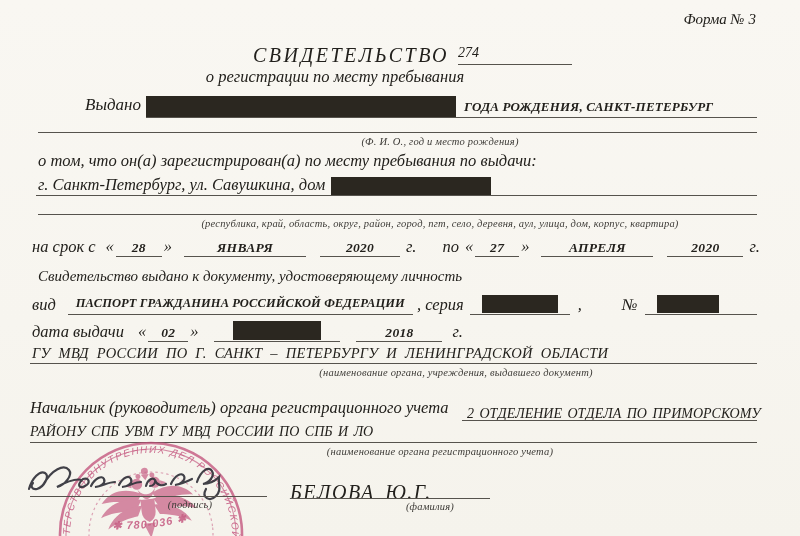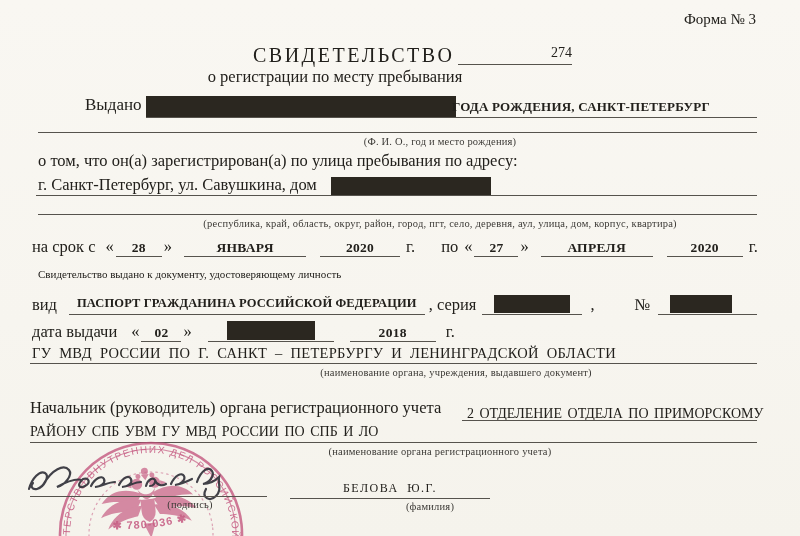--- a/index.html
+++ b/index.html
@@ -1,19 +1,19 @@
 <!DOCTYPE html>
 <html><head>
 <meta charset="utf-8">
 <style>
   html,body{margin:0;padding:0;background:#e9e7e2;}
   .page{
     position:relative;width:800px;height:536px;overflow:hidden;
     background:linear-gradient(180deg,#f9f7f2 0%,#f7f5ef 60%,#f5f3ec 100%);
-    font-family:"Liberation Serif","DejaVu Serif",serif;color:#22201c;
+    font-family:"Liberation Serif","DejaVu Serif",serif;color:#22201c;font-style:italic;
   }
   .abs{position:absolute;}
   .hr{position:absolute;height:0;border-top:1.6px solid #56534d;}
   .cap{font-size:10.5px;color:#3c3a36;letter-spacing:0.2px;white-space:nowrap;margin-left:40px;}
   .redact{background:#2b2720;}
   .boldval{font-weight:bold;font-size:13.5px;letter-spacing:0.3px;}
   .ucell{display:flex;align-items:flex-end;justify-content:center;
          border-bottom:1.6px solid #56534d;padding-bottom:0;text-align:center;}
   .row{display:flex;align-items:flex-end;}
   .lbl{font-size:16.5px;white-space:nowrap;}
@@ -21,33 +21,33 @@
 </style>
 </head>
 <body>
 
 <div class="page">
 
   <div class="abs nw" style="top:11px;right:44px;font-size:15px">Форма № 3</div>
 
   <div class="abs nw" style="top:44px;left:253px;font-size:20px;letter-spacing:2.5px">СВИДЕТЕЛЬСТВО</div>
 
-  <div class="abs" style="top:45px;left:458px;width:114px;height:19px;text-align:right;font-size:14px;border-bottom:1.6px solid #56534d">274</div>
+  <div class="abs" style="top:45px;left:458px;width:114px;height:19px;text-align:left;font-size:14px;border-bottom:1.6px solid #56534d">274</div>
 
   <div class="abs" style="top:67px;left:170px;width:330px;text-align:center;font-size:16.5px">о регистрации по месту пребывания</div>
 
   <div class="abs nw" style="top:95px;left:85px;font-size:17px">Выдано</div>
   <div class="abs redact" style="top:96px;left:146px;width:310px;height:21px"></div>
-  <div class="abs nw" style="top:99px;left:452px;font-size:13px;font-weight:bold;letter-spacing:0.2px">ГОДА РОЖДЕНИЯ, САНКТ-ПЕТЕРБУРГ</div>
+  <div class="abs nw" style="top:99px;left:464px;font-size:13px;font-weight:bold;letter-spacing:0.2px">ГОДА РОЖДЕНИЯ, САНКТ-ПЕТЕРБУРГ</div>
   <div class="hr" style="top:117px;left:146px;width:611px"></div>
 
   <div class="hr" style="top:132px;left:38px;width:719px"></div>
   <div class="abs cap" style="top:136px;left:0;width:800px;text-align:center">(Ф. И. О., год и место рождения)</div>
 
-  <div class="abs nw" style="top:151px;left:38px;font-size:16.5px">о том, что он(а) зарегистрирован(а) по улица пребывания по адресу:</div>
+  <div class="abs nw" style="top:151px;left:38px;font-size:16.5px">о том, что он(а) зарегистрирован(а) по месту пребывания по выдачи:</div>
 
   <div class="abs nw" style="top:175px;left:38px;font-size:16.5px">г. Санкт-Петербург, ул. Савушкина, дом</div>
   <div class="abs redact" style="top:177px;left:331px;width:160px;height:19px"></div>
   <div class="hr" style="top:195px;left:36px;width:721px"></div>
 
   <div class="hr" style="top:214px;left:38px;width:719px"></div>
   <div class="abs cap" style="top:218px;left:0;width:800px;text-align:center;font-size:10.5px">(республика, край, область, округ, район, город, пгт, село, деревня, аул, улица, дом, корпус, квартира)</div>
 
   <div class="abs row" style="top:237px;left:32px;right:30px">
     <span class="lbl">на срок с</span>
@@ -59,21 +59,21 @@
     <span class="lbl" style="margin-left:6px">г.</span>
     <span class="lbl" style="margin-left:26px">по</span>
     <span class="lbl" style="margin-left:6px">«</span>
     <span class="ucell boldval" style="width:44px;margin-left:2px">27</span>
     <span class="lbl" style="margin-left:2px">»</span>
     <span class="ucell boldval" style="width:112px;margin-left:12px">АПРЕЛЯ</span>
     <span class="ucell boldval" style="width:76px;margin-left:14px">2020</span>
     <span class="lbl" style="margin-left:6px">г.</span>
   </div>
 
-  <div class="abs nw" style="top:268px;left:38px;font-size:11px">Свидетельство выдано к документу, удостоверяющему личность</div>
+  <div class="abs nw" style="top:268px;left:38px;font-size:15px">Свидетельство выдано к документу, удостоверяющему личность</div>
 
   <div class="abs row" style="top:295px;left:32px;right:43px">
     <span class="lbl">вид</span>
     <span class="ucell" style="padding:0 8px 3px 8px;margin-left:12px;font-weight:bold;font-size:12.5px;letter-spacing:0.1px;white-space:nowrap">ПАСПОРТ ГРАЖДАНИНА РОССИЙСКОЙ ФЕДЕРАЦИИ</span>
     <span class="lbl" style="margin-left:4px">, серия</span>
     <span class="ucell" style="width:100px;margin-left:6px">
         <span class="redact" style="width:76px;height:18px;margin-bottom:1px"></span>
       </span>
     <span class="lbl" style="margin-left:8px">,</span>
     <span class="lbl" style="margin-left:40px">№</span>
@@ -140,17 +140,17 @@
       </g>
     </g>
   </svg>
 
   <svg class="abs" style="top:458px;left:25px" width="220" height="46" viewBox="0 0 220 46">
     <path d="M4,31 C7,20 15,12 20,15 C25,18 19,29 12,31 C7,32 5,28 8,25 M18,27 C27,11 39,6 44,12 C48,17 40,27 32,29 C41,24 50,20 57,22 C52,27 54,31 60,28 C66,25 64,19 58,21 M66,28 C70,20 77,17 79,21 C81,25 75,29 70,29 C77,28 84,24 90,24 M94,27 C98,19 104,17 106,21 C108,25 102,29 97,29 C104,28 110,24 116,24 M121,28 C123,21 128,19 130,22 C131,25 128,28 125,28 M130,22 C131,26 136,29 141,26 M146,26 C150,17 157,14 159,18 C161,22 155,27 150,27 C157,26 163,23 167,21 M172,24 C176,12 184,8 187,13 C190,18 184,25 178,26 C184,26 190,23 194,19 C193,27 197,32 191,38 C185,44 176,40 181,31" fill="none" stroke="#33333b" stroke-width="2.2" stroke-linecap="round" opacity="0.93"></path>
   </svg>
   <div class="hr" style="top:496px;left:30px;width:237px"></div>
   <div class="abs cap" style="top:499px;left:95px;width:110px;text-align:center">(подпись)</div>
 
-  <div class="abs" style="top:481px;left:290px;width:200px;text-align:center;font-size:12px;letter-spacing:1.5px;word-spacing:4px">БЕЛОВА Ю.Г.</div>
+  <div class="abs" style="top:481px;left:290px;width:200px;text-align:left;font-size:20px;letter-spacing:1.5px;word-spacing:4px">БЕЛОВА Ю.Г.</div>
   <div class="hr" style="top:498px;left:290px;width:200px"></div>
   <div class="abs cap" style="top:501px;left:290px;width:200px;text-align:center">(фамилия)</div>
 
 </div>
 
 </body></html>

